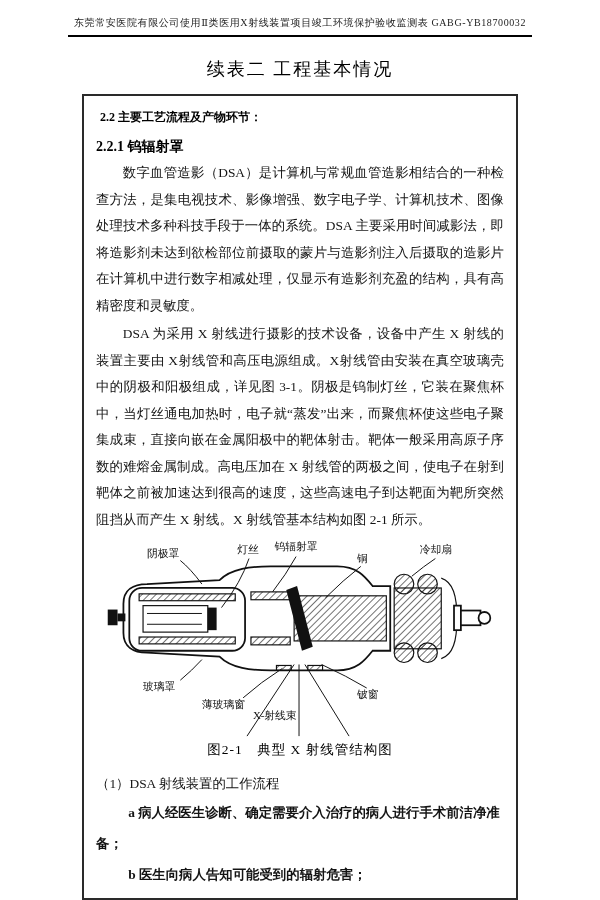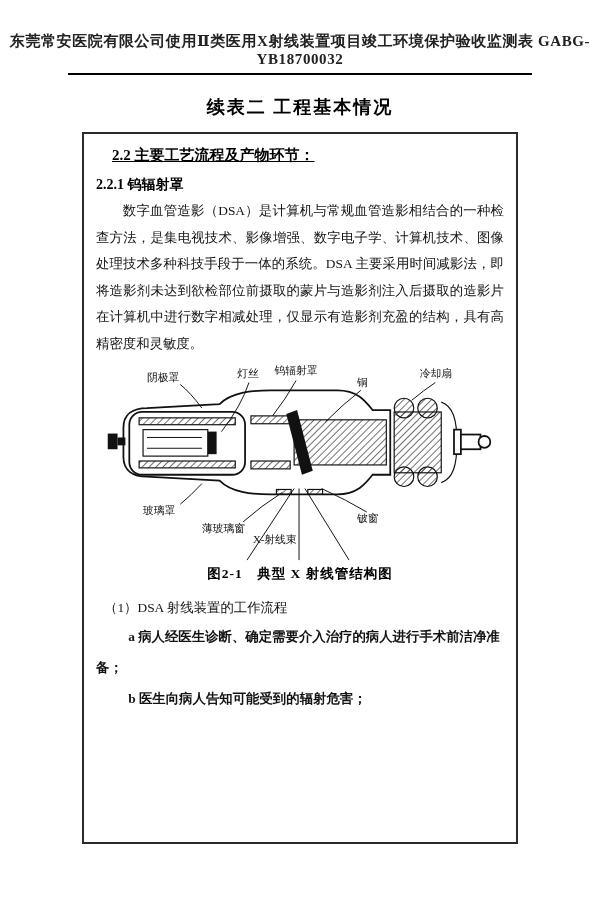--- a/index.html
+++ b/index.html
@@ -4,65 +4,65 @@
 <style>
   html,body{margin:0;padding:0;background:#ffffff;}
   body{
     width:600px;height:900px;overflow:hidden;
     font-family:"Liberation Serif","DejaVu Serif",serif;
     color:#111;
     -webkit-font-smoothing:antialiased;
   }
   .page{width:600px;height:900px;position:relative;background:#fff;}
   .doc-header{
-    padding-top:32px;
+    padding-top:16px;
     text-align:center;
-    font-size:15px;
+    font-size:10px;
     letter-spacing:0.6px;
     color:#222;
-    font-weight:bold;
+    font-weight:normal;
   }
   .header-rule{
     width:464px;
     margin:5px auto 0 auto;
     border:0;border-top:2.2px solid #000;
   }
   .doc-title{
     margin:20px 0 0 0;
     text-align:center;
     font-size:18px;
-    font-weight:bold;
+    font-weight:normal;
     letter-spacing:2px;
     color:#000;
   }
   .content-box{
     box-sizing:border-box;
     width:436px;
     margin:13px auto 0 auto;
     border:2px solid #2a2a2a;
     padding:4px 12px 8px 12px;
     min-height:712px;
   }
   .sec-h1{
-    font-size:15px;font-weight:bold;margin:5px 0 2px 16px;line-height:24px;color:#000;text-decoration:underline;
+    font-size:12px;font-weight:bold;margin:5px 0 2px 4px;line-height:24px;color:#000;
   }
   .sec-h2{
     font-size:14px;font-weight:bold;margin:7px 0 2px 0;line-height:22px;color:#000;
   }
   .para{
     font-size:13.4px;line-height:26.5px;margin:0 0 2px 0;
     text-indent:2em;text-align:justify;color:#141414;
   }
   figure{margin:2px 0 12px 0;padding:0;text-align:center;}
   .fig-svg{display:block;margin:0 auto;}
   figcaption{
-    font-size:13.5px;font-weight:bold;margin-top:0px;letter-spacing:1px;color:#000;
+    font-size:13.5px;font-weight:normal;margin-top:0px;letter-spacing:1px;color:#000;
   }
   .flow-title{
-    font-size:13.4px;line-height:26px;margin:5px 0 0 8px;text-indent:0;color:#141414;
+    font-size:13.4px;line-height:26px;margin:5px 0 0 0;text-indent:0;color:#141414;
   }
   .step{
     font-size:13.4px;line-height:31px;margin:0;text-indent:2.4em;color:#141414;font-weight:bold;
   }
   .svg-label{font-family:"Liberation Serif","DejaVu Serif",serif;font-size:11px;fill:#111;}
   .leader{fill:none;stroke:#111;stroke-width:1;}
   .outline{fill:#fff;stroke:#111;stroke-width:1.8;}
   .outline-thin{fill:none;stroke:#111;stroke-width:1.2;}
   .hatched{fill:url(#hatch);stroke:#111;stroke-width:1.2;}
   .solid{fill:#111;stroke:none;}
@@ -77,20 +77,21 @@
   <hr class="header-rule">
 
   <h1 class="doc-title">续表二 工程基本情况</h1>
 
   <div class="content-box">
 
     <div class="sec-h1">2.2 主要工艺流程及产物环节：</div>
     <div class="sec-h2">2.2.1 钨辐射罩</div>
 
     <p class="para">数字血管造影（DSA）是计算机与常规血管造影相结合的一种检查方法，是集电视技术、影像增强、数字电子学、计算机技术、图像处理技术多种科技手段于一体的系统。DSA 主要采用时间减影法，即将造影剂未达到欲检部位前摄取的蒙片与造影剂注入后摄取的造影片在计算机中进行数字相减处理，仅显示有造影剂充盈的结构，具有高精密度和灵敏度。</p>
+    <p class="para">DSA 为采用 X 射线进行摄影的技术设备，设备中产生 X 射线的装置主要由 X射线管和高压电源组成。X射线管由安装在真空玻璃壳中的阴极和阳极组成，详见图 3-1。阴极是钨制灯丝，它装在聚焦杯中，当灯丝通电加热时，电子就“蒸发”出来，而聚焦杯使这些电子聚集成束，直接向嵌在金属阳极中的靶体射击。靶体一般采用高原子序数的难熔金属制成。高电压加在 X 射线管的两极之间，使电子在射到靶体之前被加速达到很高的速度，这些高速电子到达靶面为靶所突然阻挡从而产生 X 射线。X 射线管基本结构如图 2-1 所示。</p>
 
     <figure>
       <svg class="fig-svg" width="400" height="206" viewBox="0 0 400 210" xmlns="http://www.w3.org/2000/svg">
         <defs>
           <pattern id="hatch" width="5" height="5" patternTransform="rotate(45)" patternUnits="userSpaceOnUse">
             <line x1="0" y1="0" x2="0" y2="5" stroke="#333" stroke-width="1.4"></line>
           </pattern>
         </defs>
 
         <path class="outline" d="M 20,70 C 20,56 30,50 44,50 L 118,46 C 130,34 150,32 170,32 L 238,32

